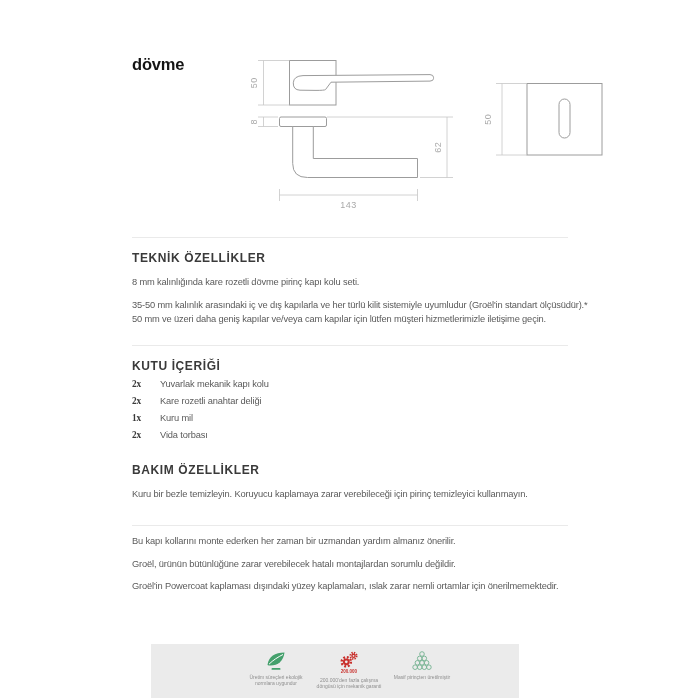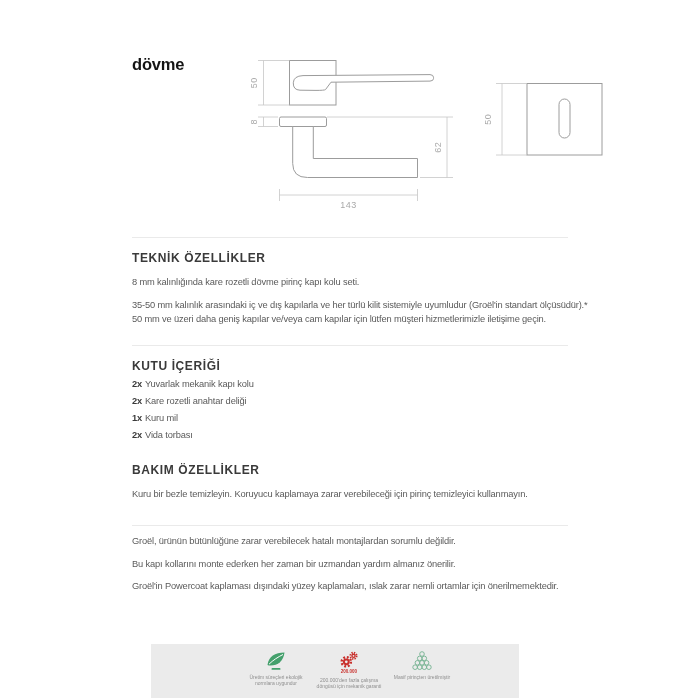--- a/index.html
+++ b/index.html
@@ -16,21 +16,21 @@
   .rule{border-top:1px solid #eaeaea;height:0;}
   .sec-title{font-size:12px;font-weight:700;letter-spacing:.6px;color:#3a3a3a;margin-top:13px;}
   .bodyline{font-size:9.3px;letter-spacing:-.15px;color:#5a5a5a;line-height:14.5px;white-space:nowrap;}
   .mt10{margin-top:10px;}
   .mt8{margin-top:8px;}
   .p2{margin-top:8px;}
   .rule2{margin-top:18px;}
   .rule3{margin-top:24px;}
   .list{margin-top:4px;}
   .li{font-size:9.3px;letter-spacing:-.15px;color:#5a5a5a;margin-top:6px;line-height:11px;white-space:nowrap;}
-  .li b{color:#3a3a3a;margin-right:3px;}
+  .li b{color:#3a3a3a;margin-right:19px;font-family:Liberation Serif, serif;}
   .bakim-title{margin-top:22px;}
   .uyari-title{margin-top:16px;}
 
   .footer{position:absolute;left:151px;top:644px;width:368px;height:54px;background:#ebebeb;}
   .fcol{position:absolute;top:7px;width:110px;display:flex;flex-direction:column;align-items:center;}
   .fcol .cap{margin-top:3px;font-size:5px;line-height:6px;color:#8f8f8f;text-align:center;letter-spacing:0;}
   .fval{font-size:4.5px;font-weight:700;color:#c9302c;line-height:5px;margin-top:1px;letter-spacing:0;}
   .c1{left:70px;} .c2{left:143px;} .c3{left:216px;}
 </style>
 </head>
@@ -92,22 +92,22 @@
     <div class="li"><b>2x</b><span>Kare rozetli anahtar deliği</span></div>
     <div class="li"><b>1x</b><span>Kuru mil</span></div>
     <div class="li"><b>2x</b><span>Vida torbası</span></div>
   </div>
 
   <div class="sec-title bakim-title">BAKIM ÖZELLİKLER</div>
   <div class="bodyline mt10">Kuru bir bezle temizleyin. Koruyucu kaplamaya zarar verebileceği için pirinç temizleyici kullanmayın.</div>
 
   <div class="rule rule3"></div>
 
+  <div class="bodyline mt8">Bu kapı kollarını monte ederken her zaman bir uzmandan yardım almanız önerilir.</div>
   <div class="bodyline mt8">Groël, ürünün bütünlüğüne zarar verebilecek hatalı montajlardan sorumlu değildir.</div>
-  <div class="bodyline mt8">Bu kapı kollarını monte ederken her zaman bir uzmandan yardım almanız önerilir.</div>
   <div class="bodyline mt8">Groël'in Powercoat kaplaması dışındaki yüzey kaplamaları, ıslak zarar nemli ortamlar için önerilmemektedir.</div>
 </div>
 
 <div class="footer">
   <div class="fcol c1">
     <svg width="20" height="20" viewBox="0 0 20 20">
       <path d="M1.5,14 C2.5,5.5 9,1.5 18.5,1.5 C17.5,10 12,14.5 4.5,14.5 C3.2,14.5 2.2,14.4 1.5,14 Z" fill="#44a06c"></path>
       <path d="M3,13.2 C7,9.2 12,6 17,3.5" stroke="#ffffff" stroke-width="1" fill="none"></path>
       <rect x="5.5" y="17" width="9" height="1.8" rx="0.9" fill="#44a06c"></rect>
     </svg>

